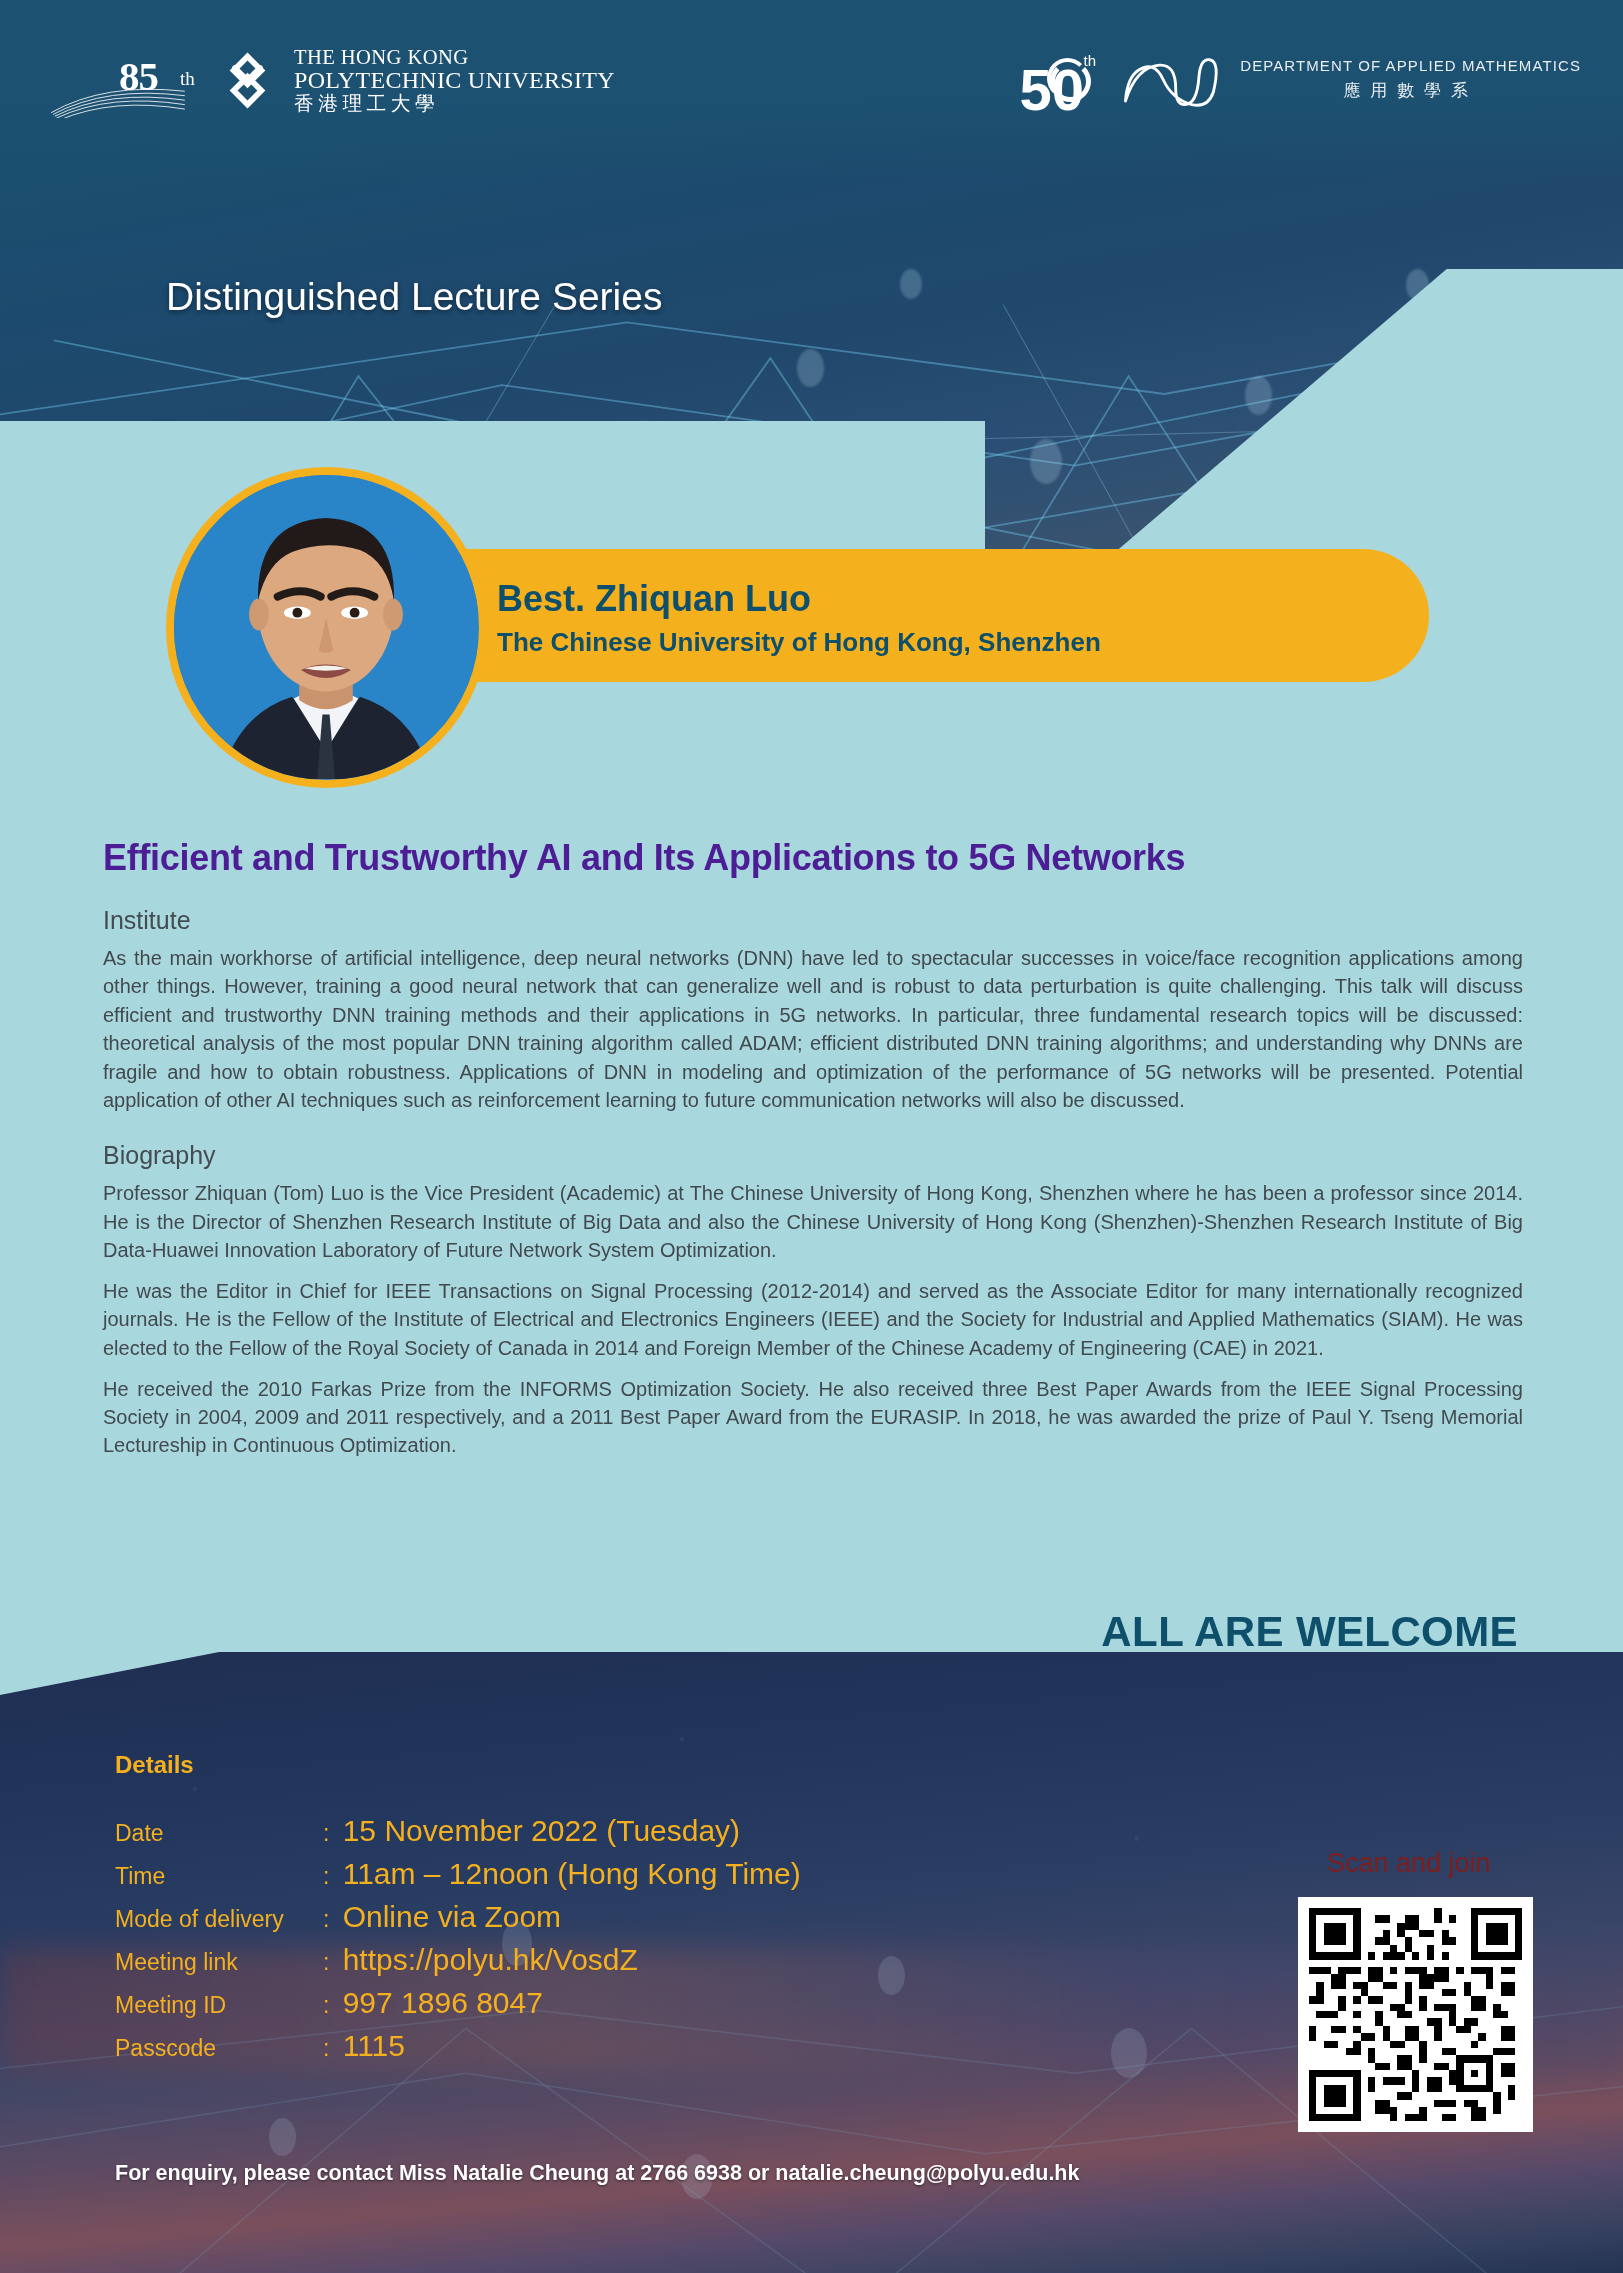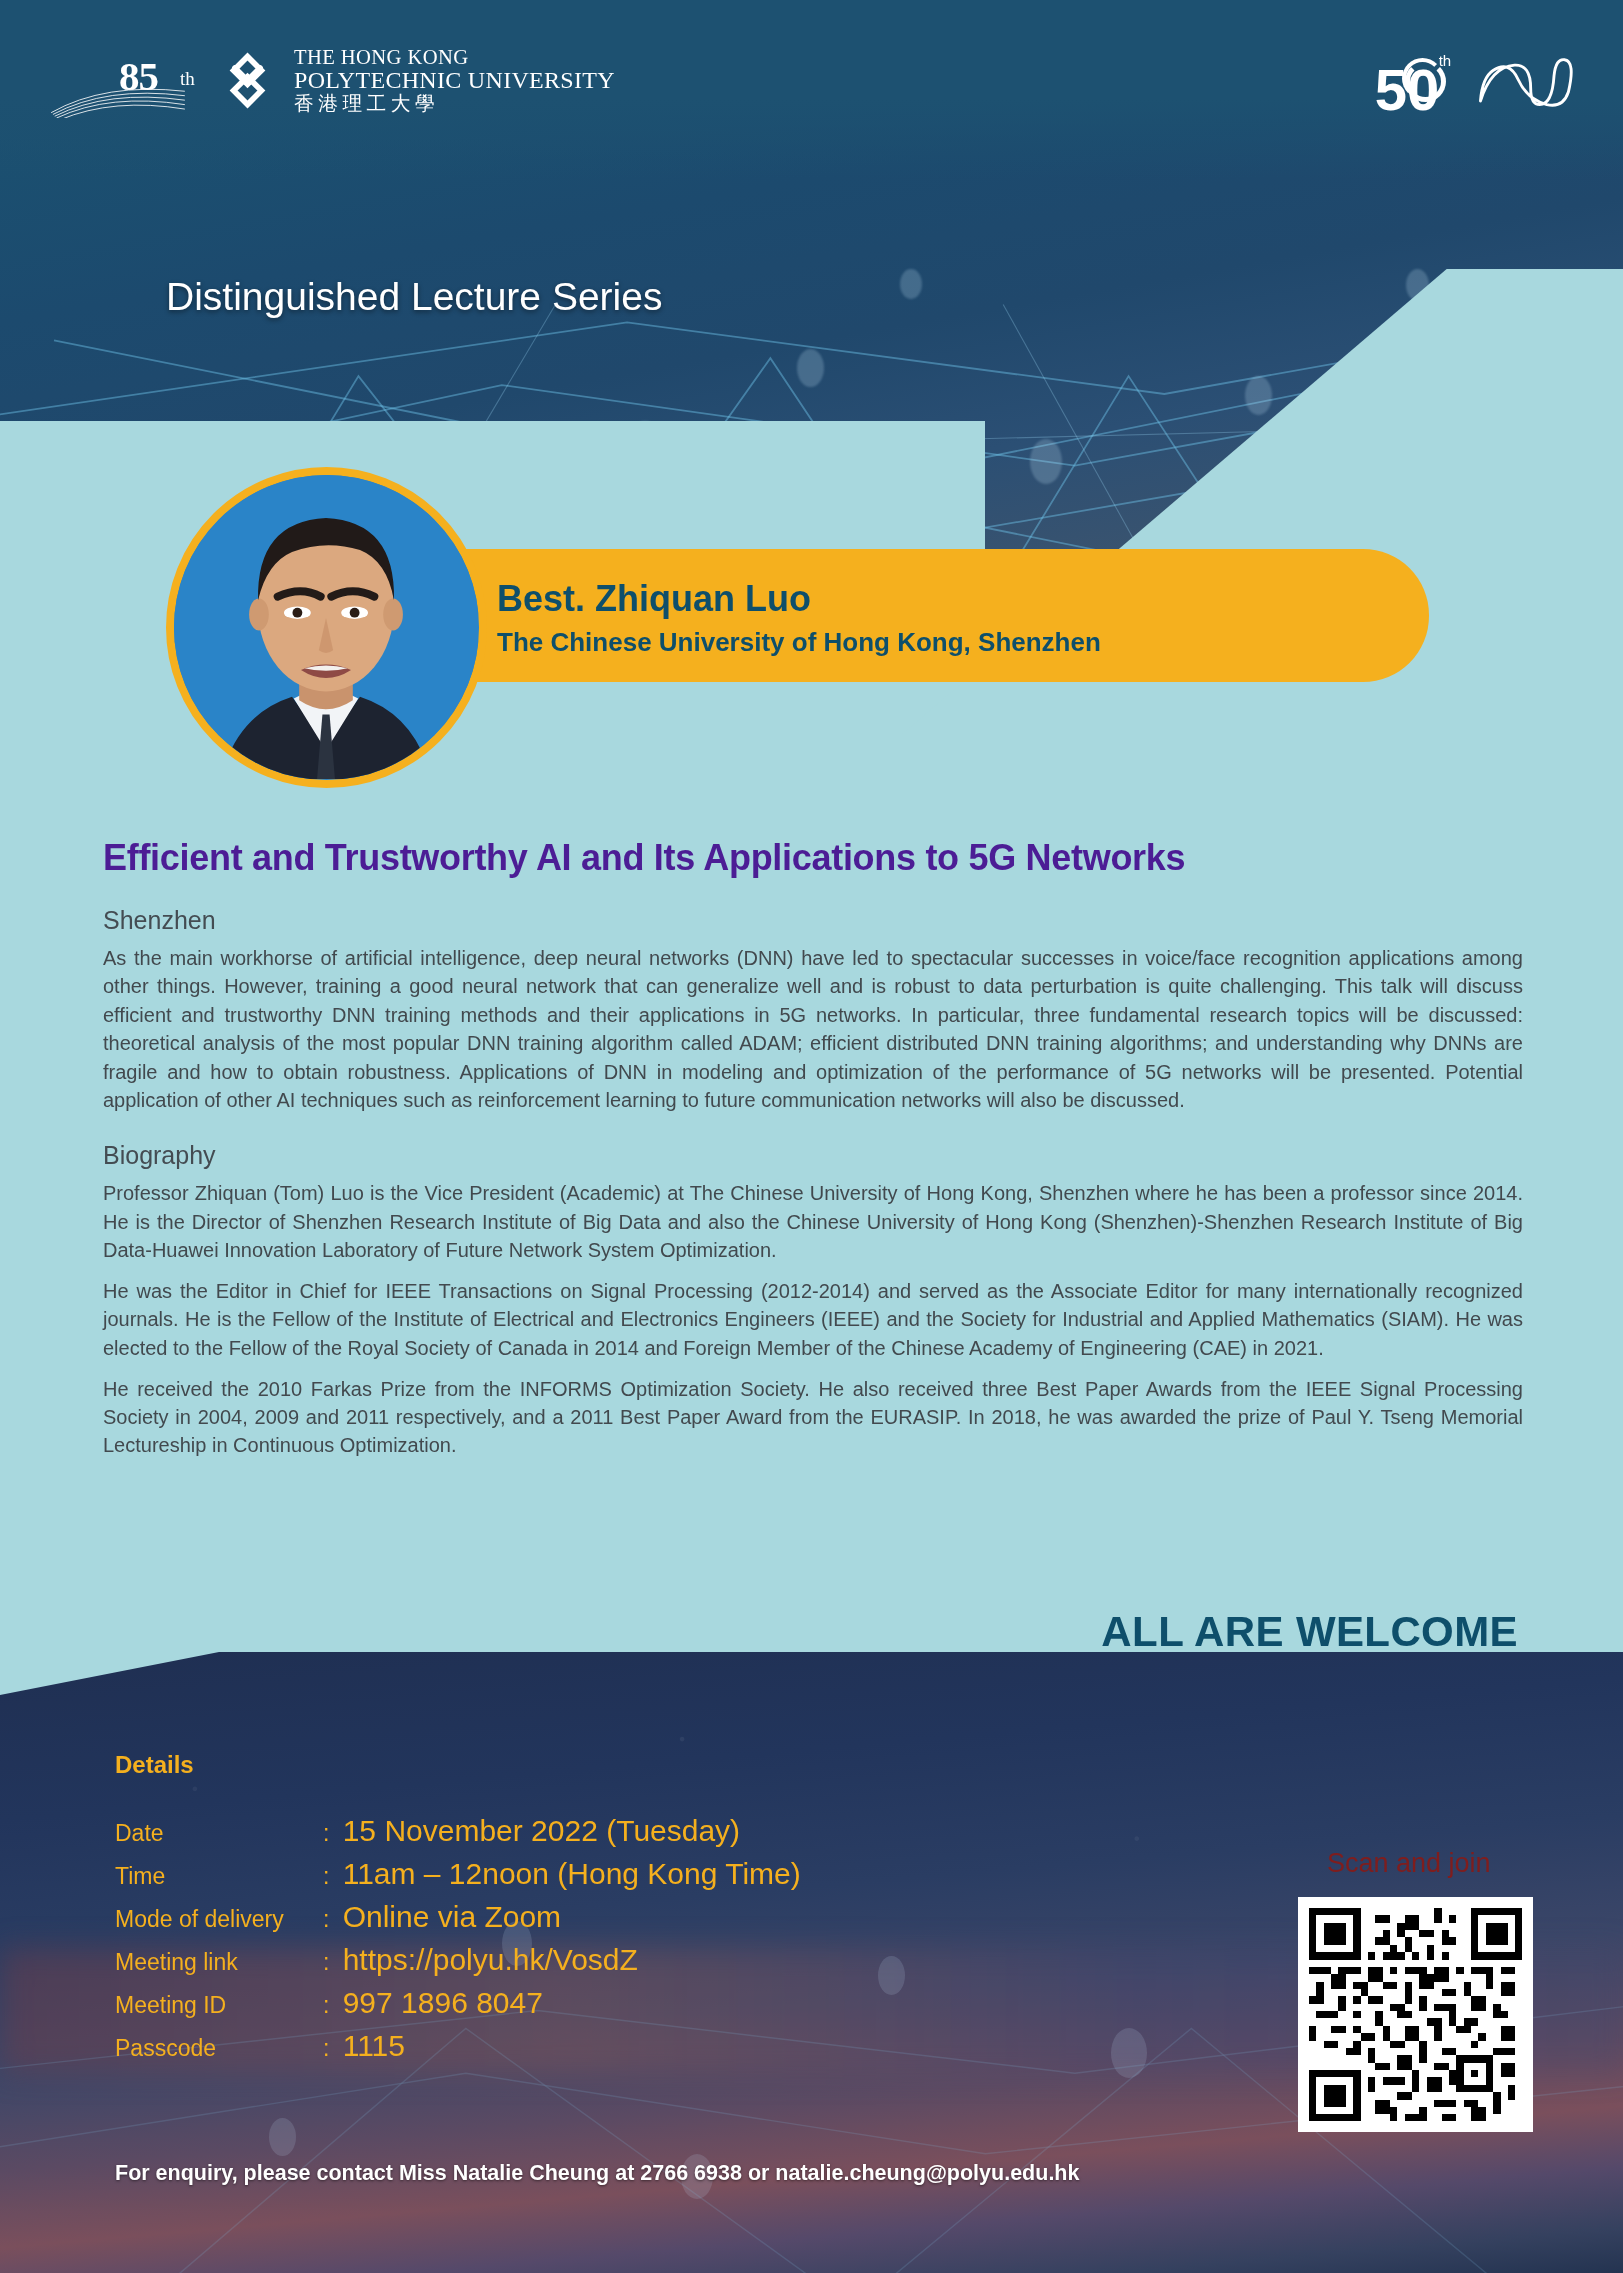--- a/index.html
+++ b/index.html
@@ -207,20 +207,24 @@
     <div class="logo-right">
       <div class="mark50">
         <div class="num5">50</div>
         <div class="ring"></div>
         <div class="ring2"></div>
         <div class="th50">th</div>
       </div>
       <svg class="ama-curve" viewBox="0 0 118 68">
         <path d="M6 58 Q18 20 44 18 Q62 17 62 44 Q62 62 72 62 Q86 62 88 30 Q90 10 100 12 Q112 14 104 48 Q98 66 80 62 Q58 56 48 34 Q38 12 20 24 Q8 32 6 58 Z" fill="none" stroke="#ffffff" stroke-width="3.2" stroke-linejoin="round"></path>
       </svg>
+      <div class="ama-txt">
+        <div class="en">DEPARTMENT OF APPLIED MATHEMATICS</div>
+        <div class="zh">應用數學系</div>
+      </div>
     </div>
   </div>
 
   <div class="title-block">
     <div class="t2">Distinguished Lecture Series</div>
   </div>
 
   <div class="speaker-banner"></div>
   <div class="photo-wrap">
     <div class="photo-ring">
@@ -256,21 +260,21 @@
         <path d="M146 216 Q170 210 194 216 Q170 222 146 216 Z" fill="#f3f1ee"></path>
       </svg>
     </div>
   </div>
   <div class="speaker-name">Best. Zhiquan Luo</div>
   <div class="speaker-affil">The Chinese University of Hong Kong, Shenzhen</div>
 
   <div class="content">
     <div class="lecture-title">Efficient and Trustworthy AI and Its Applications to 5G Networks</div>
 
-    <div class="sect-head">Shenzhen</div>
+    <div class="sect-head">Institute</div>
     <div class="para">As the main workhorse of artificial intelligence, deep neural networks (DNN) have led to spectacular successes in voice/face recognition applications among other things. However, training a good neural network that can generalize well and is robust to data perturbation is quite challenging. This talk will discuss efficient and trustworthy DNN training methods and their applications in 5G networks. In particular, three fundamental research topics will be discussed: theoretical analysis of the most popular DNN training algorithm called ADAM; efficient distributed DNN training algorithms; and understanding why DNNs are fragile and how to obtain robustness. Applications of DNN in modeling and optimization of the performance of 5G networks will be presented. Potential application of other AI techniques such as reinforcement learning to future communication networks will also be discussed.</div>
 
     <div class="sect-head">Biography</div>
     <div class="para">Professor Zhiquan (Tom) Luo is the Vice President (Academic) at The Chinese University of Hong Kong, Shenzhen where he has been a professor since 2014. He is the Director of Shenzhen Research Institute of Big Data and also the Chinese University of Hong Kong (Shenzhen)-Shenzhen Research Institute of Big Data-Huawei Innovation Laboratory of Future Network System Optimization.</div>
     <div class="para">He was the Editor in Chief for IEEE Transactions on Signal Processing (2012-2014) and served as the Associate Editor for many internationally recognized journals. He is the Fellow of the Institute of Electrical and Electronics Engineers (IEEE) and the Society for Industrial and Applied Mathematics (SIAM). He was elected to the Fellow of the Royal Society of Canada in 2014 and Foreign Member of the Chinese Academy of Engineering (CAE) in 2021.</div>
     <div class="para">He received the 2010 Farkas Prize from the INFORMS Optimization Society. He also received three Best Paper Awards from the IEEE Signal Processing Society in 2004, 2009 and 2011 respectively, and a 2011 Best Paper Award from the EURASIP. In 2018, he was awarded the prize of Paul Y. Tseng Memorial Lectureship in Continuous Optimization.</div>
   </div>
 
   <div class="all-welcome">ALL ARE WELCOME</div>
 

